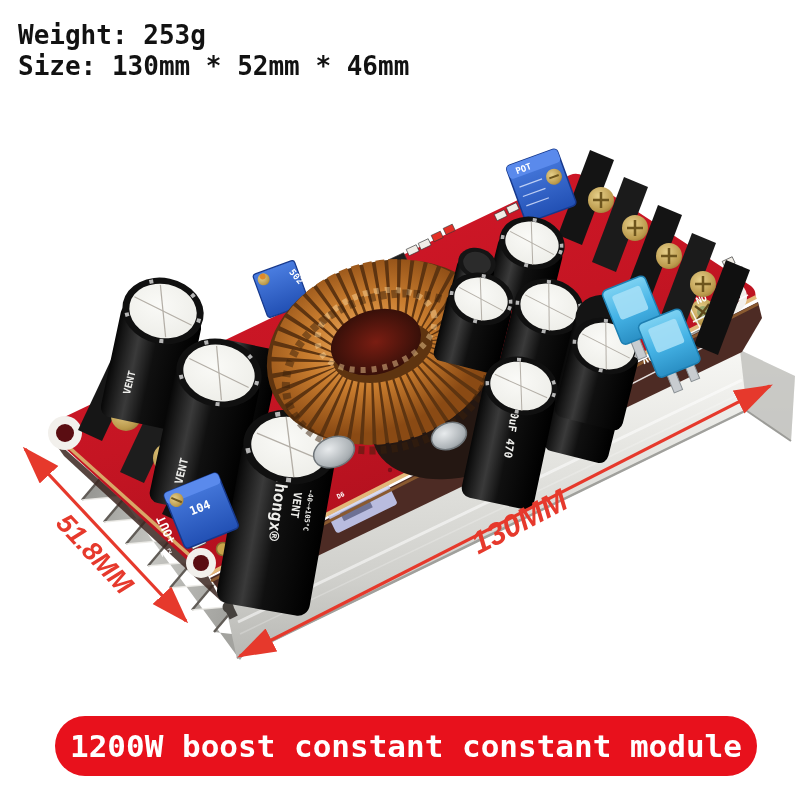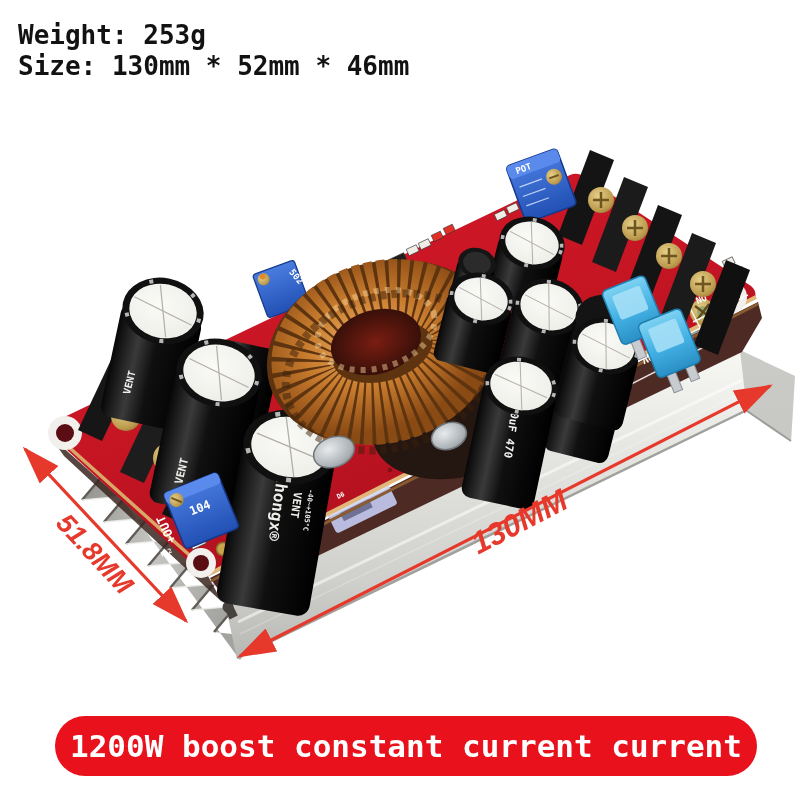--- a/index.html
+++ b/index.html
@@ -432,15 +432,15 @@
       <line x1="25" y1="449" x2="186" y2="621" stroke="#e6392c" stroke-width="3.2" marker-start="url(#arrowHead)" marker-end="url(#arrowHead)"></line>
       <text class="dimlabel" font-size="27" text-anchor="middle" transform="translate(88,560) rotate(47)">51.8MM</text>
     </g>
     <g>
       <line x1="240" y1="656" x2="770" y2="386" stroke="#e6392c" stroke-width="3.2" marker-start="url(#arrowHead)" marker-end="url(#arrowHead)"></line>
       <text class="dimlabel" font-size="31" text-anchor="middle" transform="translate(524,531) rotate(-27.5)">130MM</text>
     </g>
   </svg>
 
   <div id="banner">
-    <span>1200W boost constant current current</span>
+    <span>1200W boost constant constant module</span>
   </div>
 </div>
 
 </body></html>

